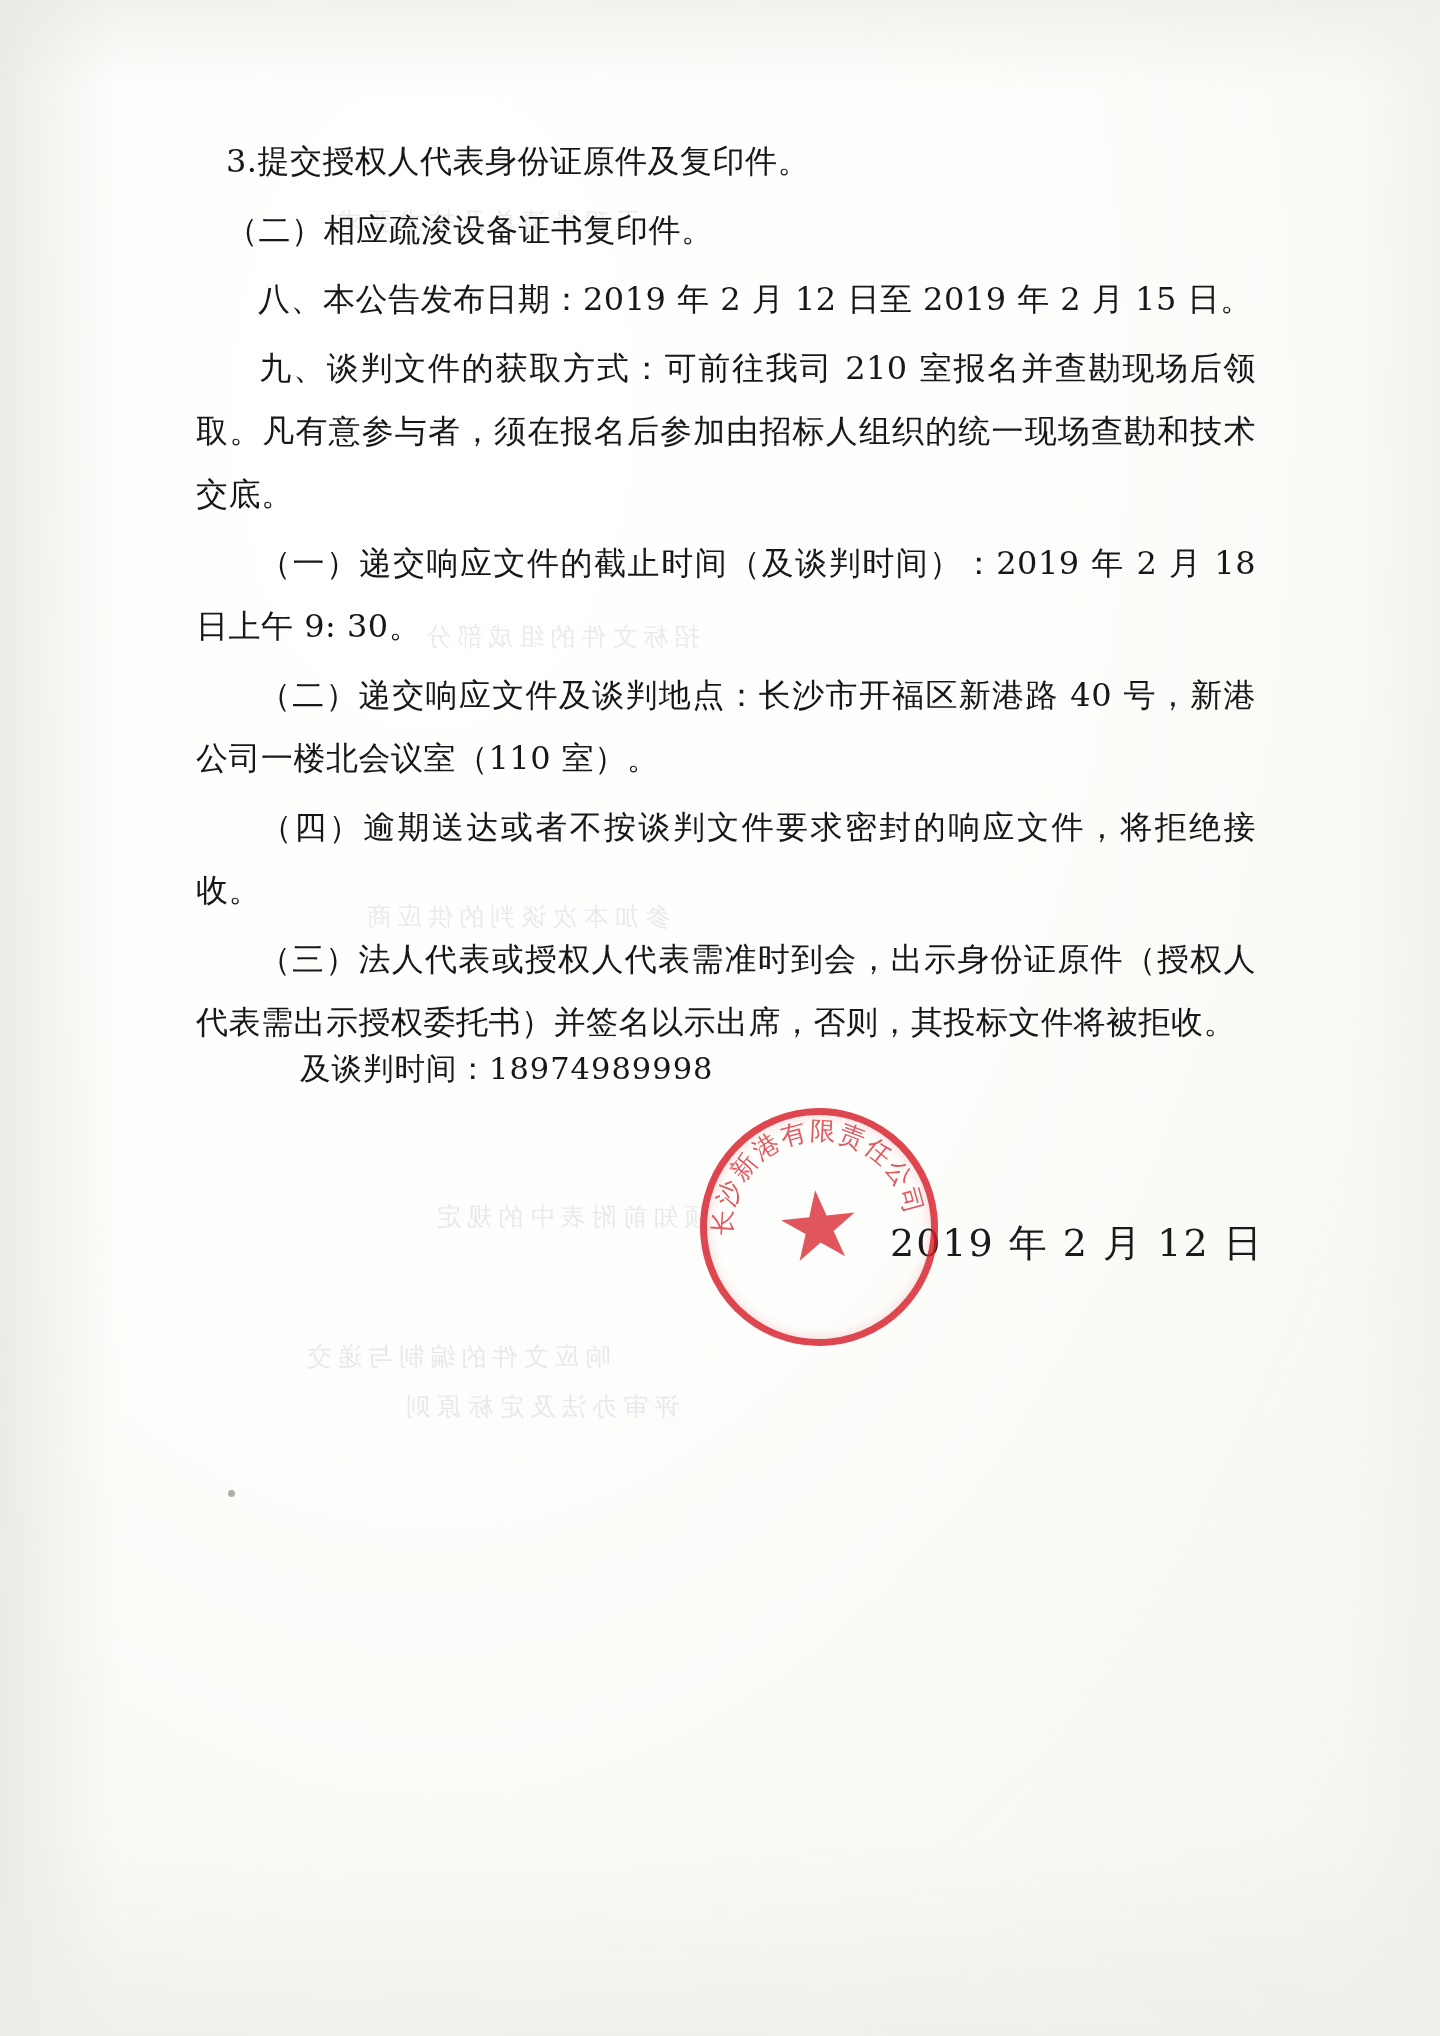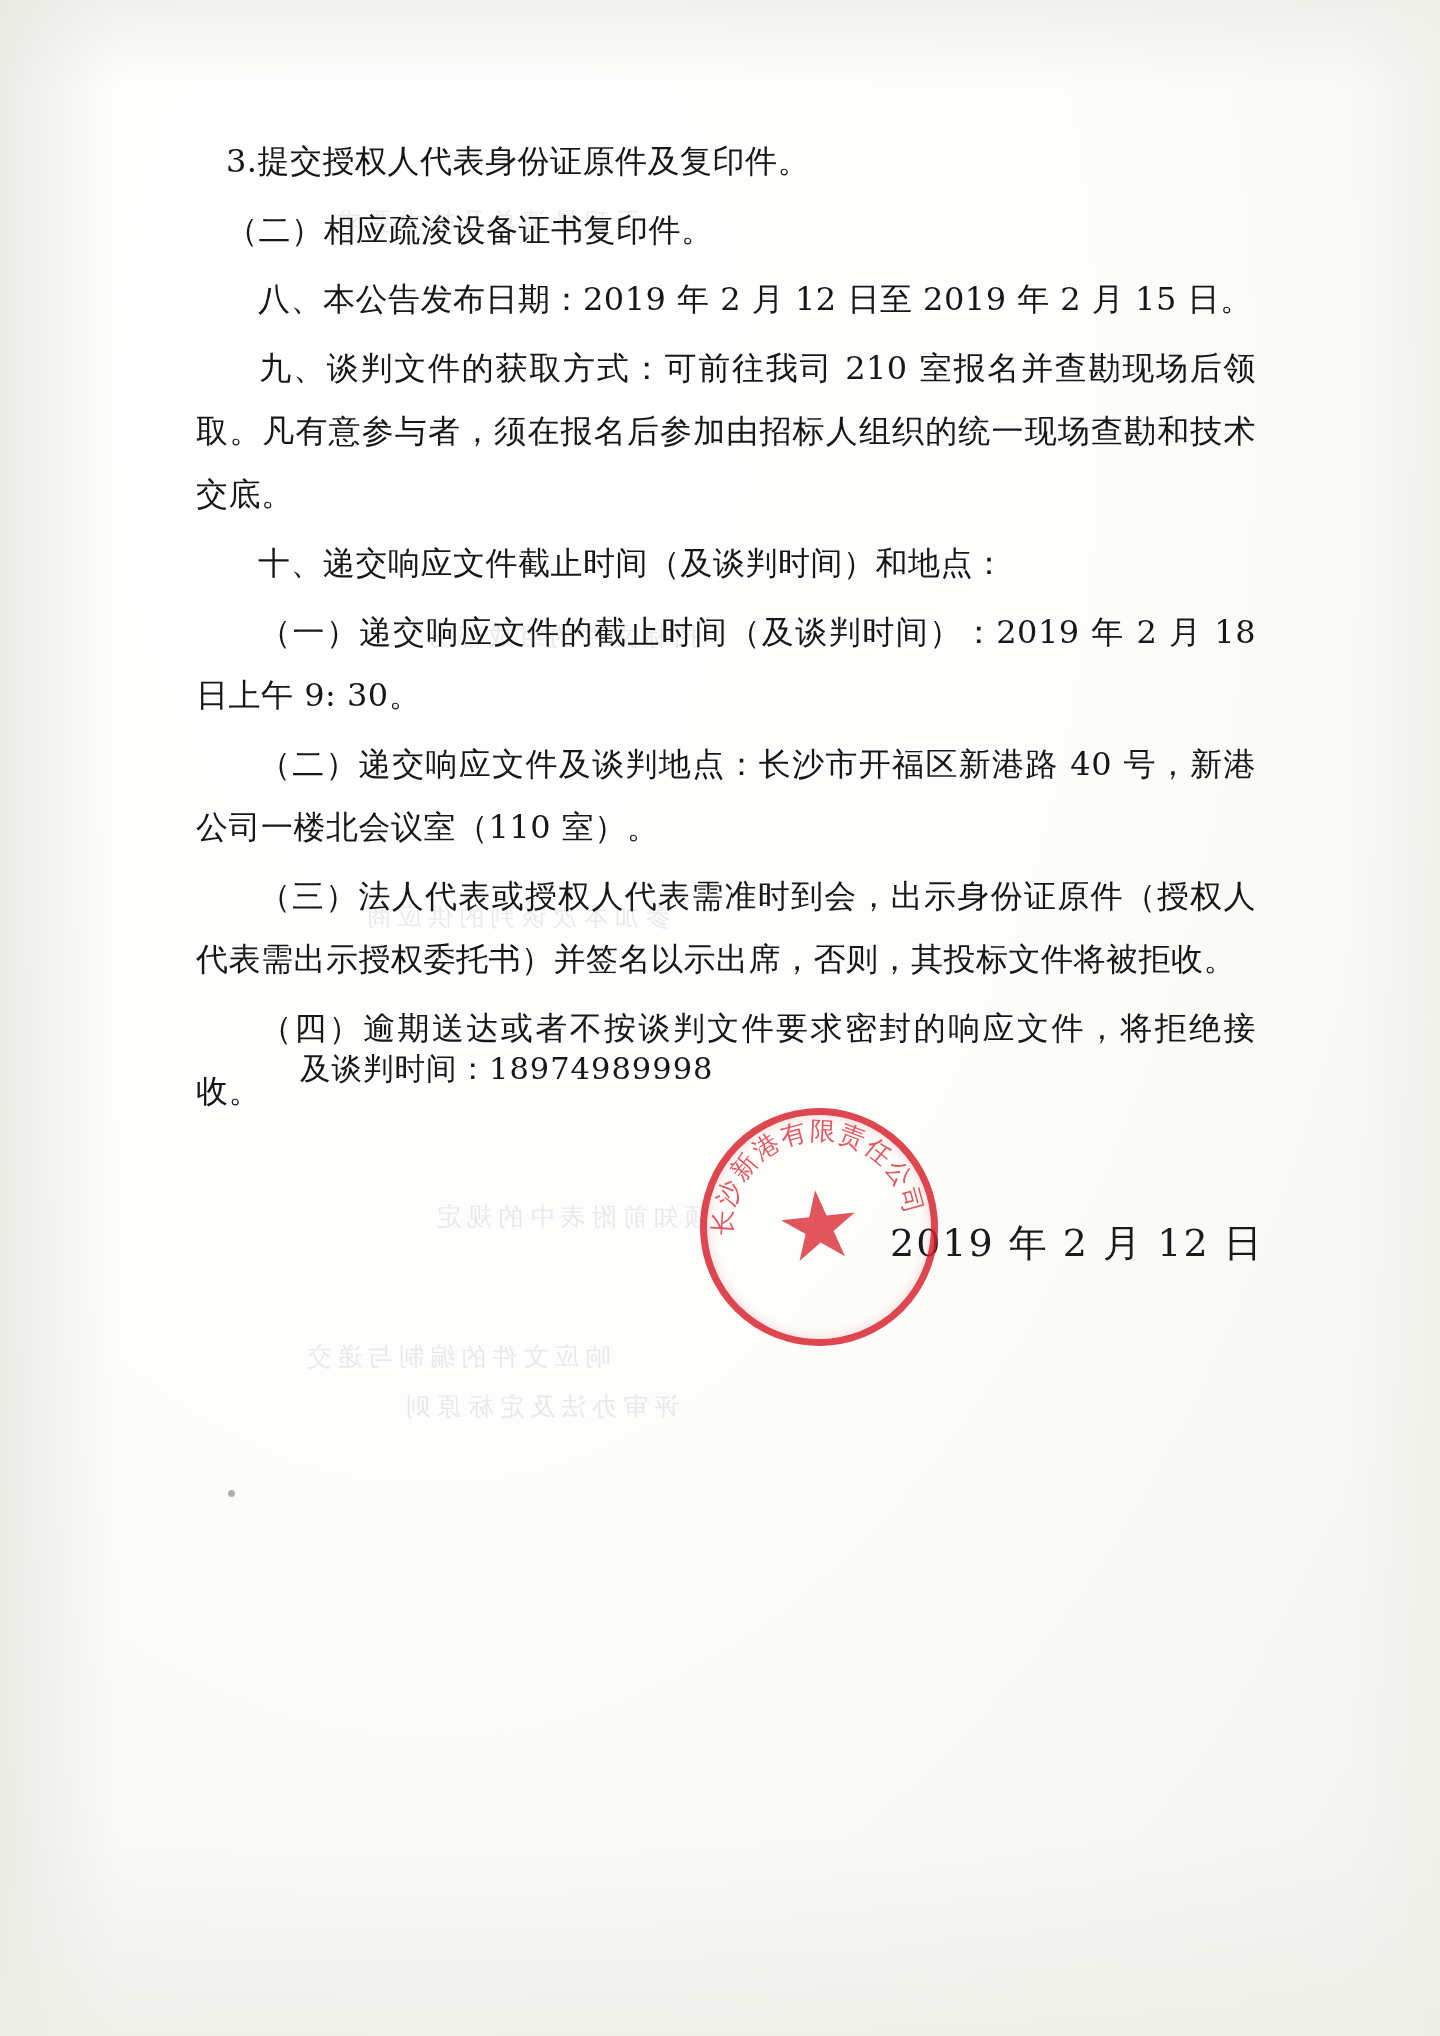--- a/index.html
+++ b/index.html
@@ -193,25 +193,24 @@
   <div class="bleed" style="left:360px; top:900px;">参加本次谈判的供应商</div>
   <div class="bleed" style="left:430px; top:1200px;">须知前附表中的规定</div>
   <div class="bleed" style="left:300px; top:1340px;">响应文件的编制与递交</div>
   <div class="bleed" style="left:400px; top:1390px;">评审办法及定标原则</div>
 
   <div class="content">
     <p class="para"><span class="ind-sm"></span><span>3.提交授权人代表身份证原件及复印件。</span></p>
     <p class="para"><span class="ind-sm"></span><span>（二）相应疏浚设备证书复印件。</span></p>
     <p class="para"><span class="ind"></span><span>八、本公告发布日期：2019 年 2 月 12 日至 2019 年 2 月 15 日。</span></p>
     <p class="para"><span class="ind"></span><span>九、谈判文件的获取方式：可前往我司 210 室报名并查勘现场后领取。凡有意参与者，须在报名后参加由招标人组织的统一现场查勘和技术交底。</span></p>
-    <p class="para"><span class="ind"></span><span>十、递交响应文件截止时间（及谈判时间）和地点：</span></p>
     <p class="para"><span class="ind"></span><span>（一）递交响应文件的截止时间（及谈判时间）：2019 年 2 月 18 日上午 9: 30。</span></p>
     <p class="para"><span class="ind"></span><span>（二）递交响应文件及谈判地点：长沙市开福区新港路 40 号，新港公司一楼北会议室（110 室）。</span></p>
+    <p class="para"><span class="ind"></span><span>（四）逾期送达或者不按谈判文件要求密封的响应文件，将拒绝接收。</span></p>
     <p class="para"><span class="ind"></span><span>（三）法人代表或授权人代表需准时到会，出示身份证原件（授权人代表需出示授权委托书）并签名以示出席，否则，其投标文件将被拒收。</span></p>
-    <p class="para"><span class="ind"></span><span>（四）逾期送达或者不按谈判文件要求密封的响应文件，将拒绝接收。</span></p>
   </div>
 
   <div class="sign-block">
     <div class="sign-line">
       <span>及谈判时间：</span><span>18974989998</span>
     </div>
   </div>
 
   <div class="date-line">2019 年 2 月 12 日</div>
 

